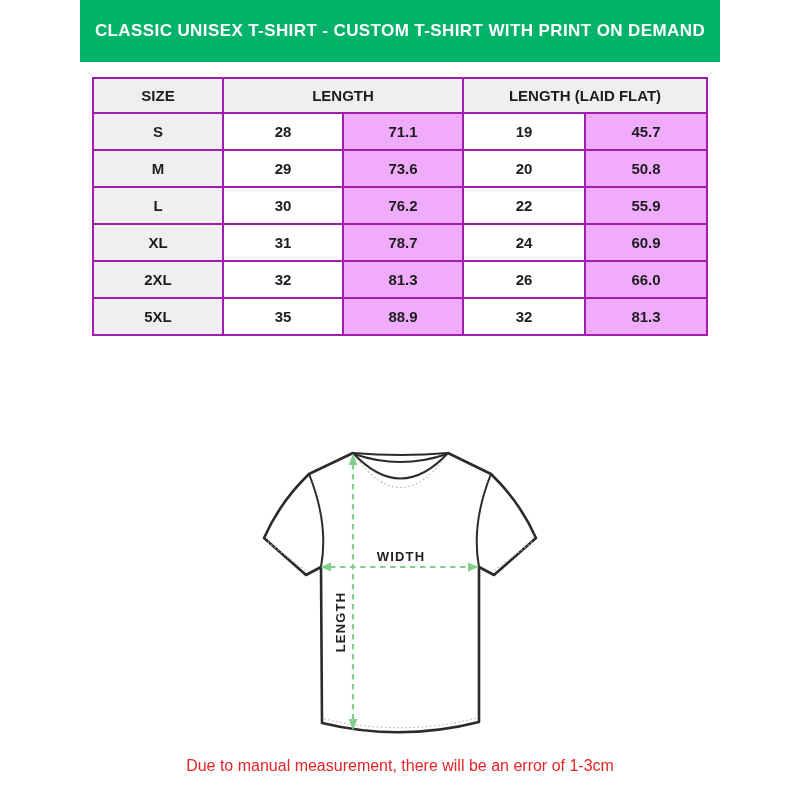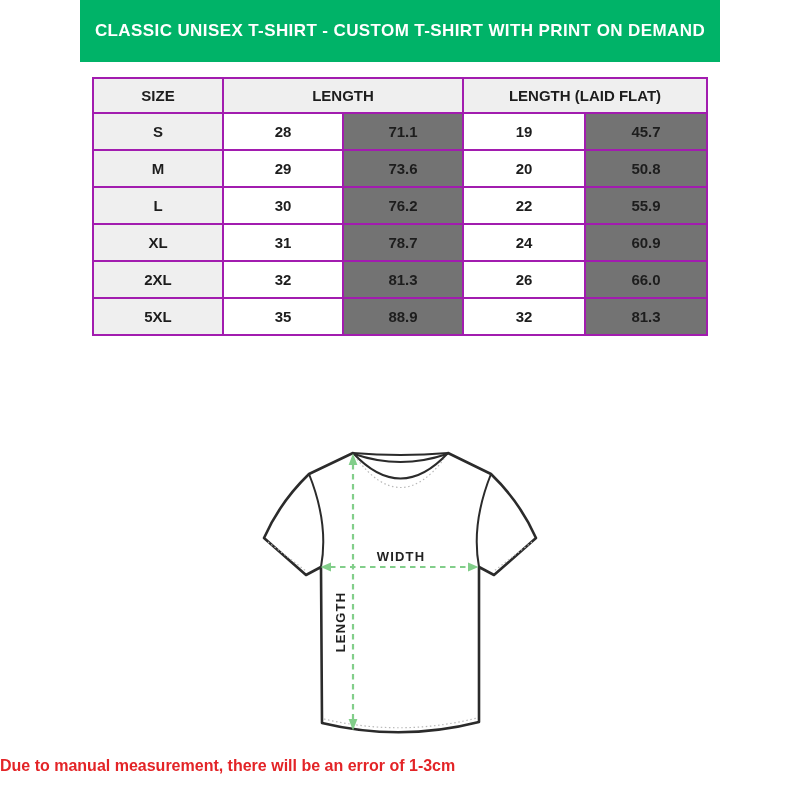--- a/index.html
+++ b/index.html
@@ -20,25 +20,25 @@
     color:#1d1d1d;
   }
   table.size-table th, table.size-table td{
     border:2px solid #a21caf;text-align:center;vertical-align:middle;
     font-size:15px;padding:0;
   }
   table.size-table th{height:33px;font-weight:bold;background:#efefef;}
   table.size-table td{height:35px;}
   td.c-size{background:#efefef;font-weight:bold;}
   td.c-in{background:#ffffff;font-weight:600;}
-  td.c-cm{background:#737373;font-weight:600;}
+  td.c-cm{background:#f0abfc;font-weight:600;}
   .diagram{position:absolute;left:250px;top:440px;width:300px;height:300px;}
   .note{
     position:absolute;left:0;top:757px;width:800px;
-    text-align:left;font-weight:bold;font-size:16px;color:#e32427;
+    text-align:center;font-weight:normal;font-size:16px;color:#e32427;
   }
   .shirt-line{fill:none;stroke:#2b2b2b;stroke-width:2.6;stroke-linejoin:round;stroke-linecap:round;}
   .shirt-thin{fill:none;stroke:#2b2b2b;stroke-width:2;stroke-linecap:round;}
   .stitch{fill:none;stroke:#b8b8b8;stroke-width:1.2;stroke-dasharray:1.5 2.6;}
   .arrow-line{fill:none;stroke:#82ce8a;stroke-width:2.2;stroke-dasharray:5.5 4.5;}
   .arrow-head{fill:#82ce8a;stroke:none;}
   .dim-label{font-family:"Liberation Sans","DejaVu Sans",sans-serif;font-size:13px;font-weight:bold;fill:#222222;letter-spacing:1.2px;}
 </style>
 </head>
 <body>

